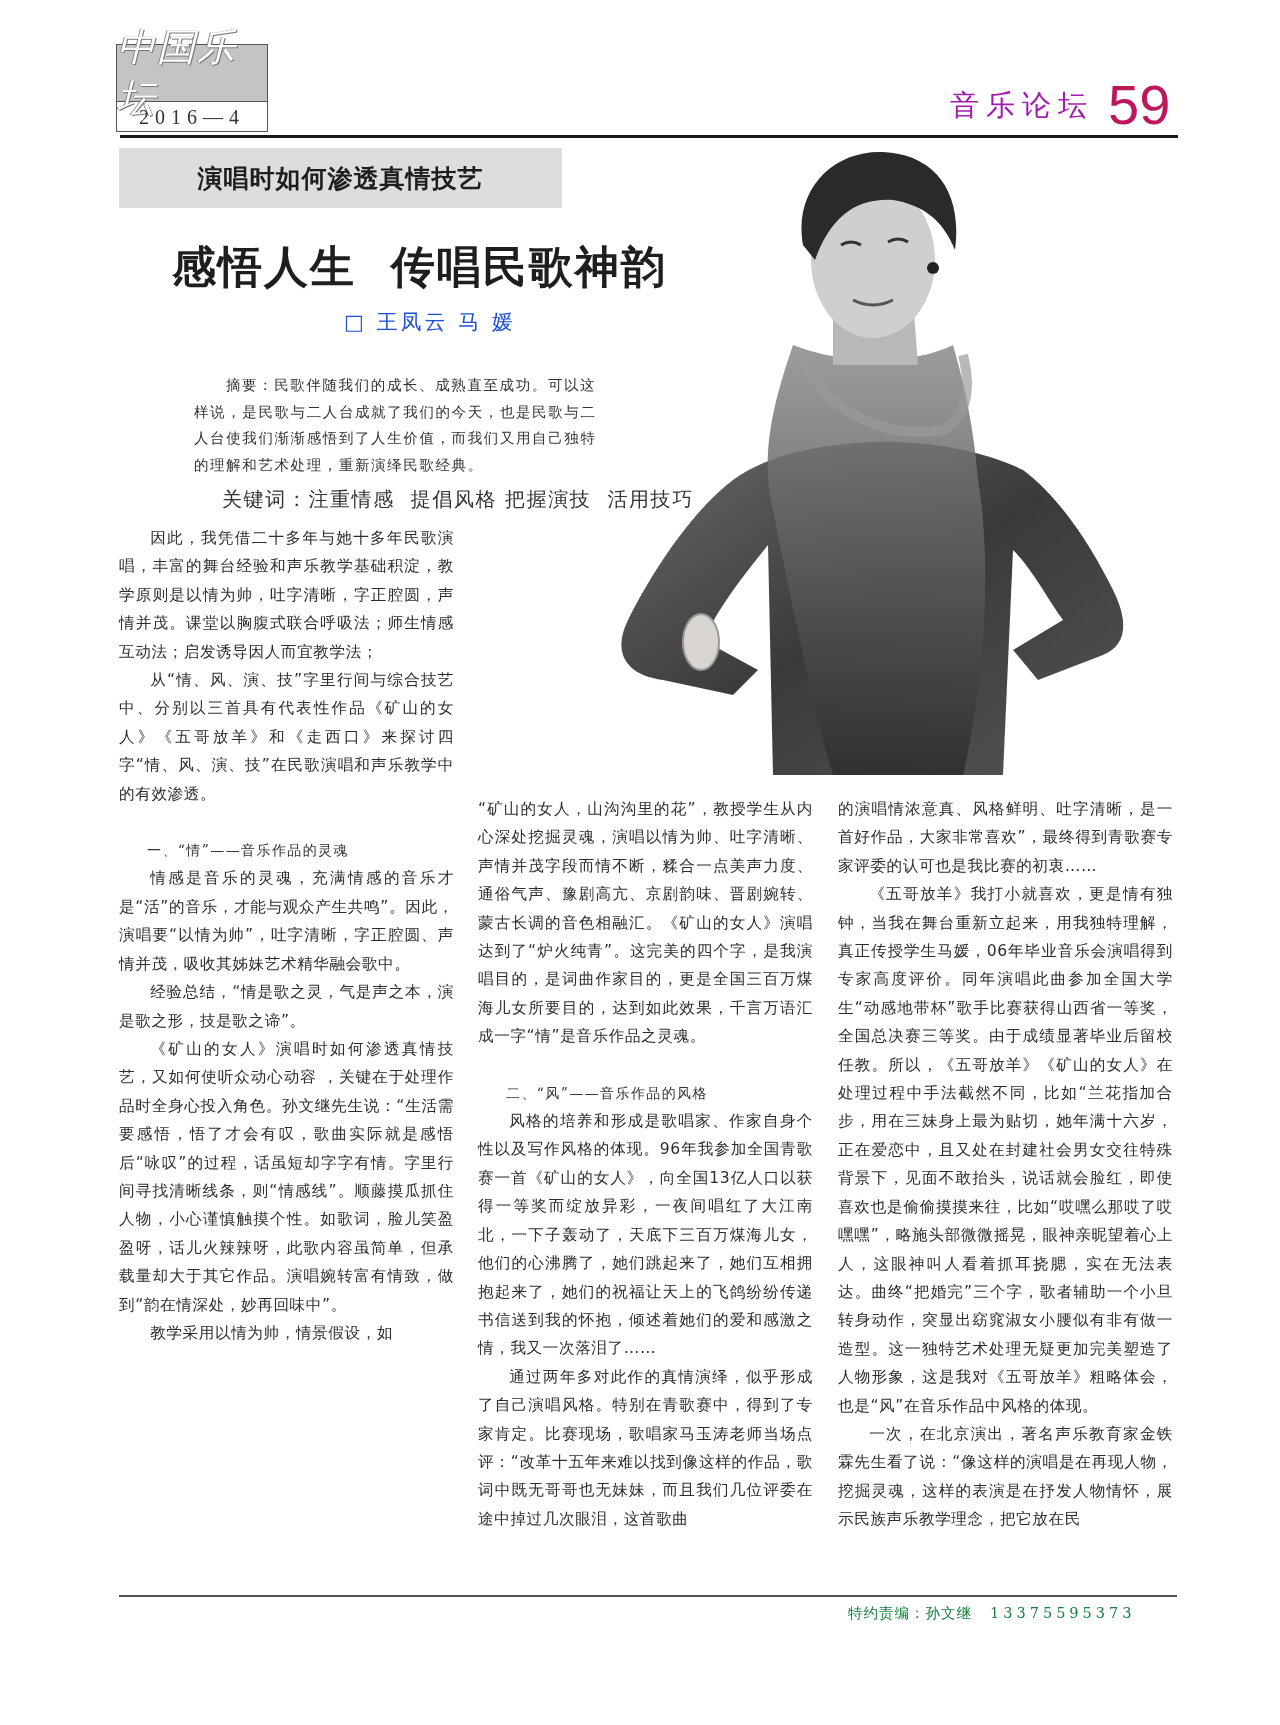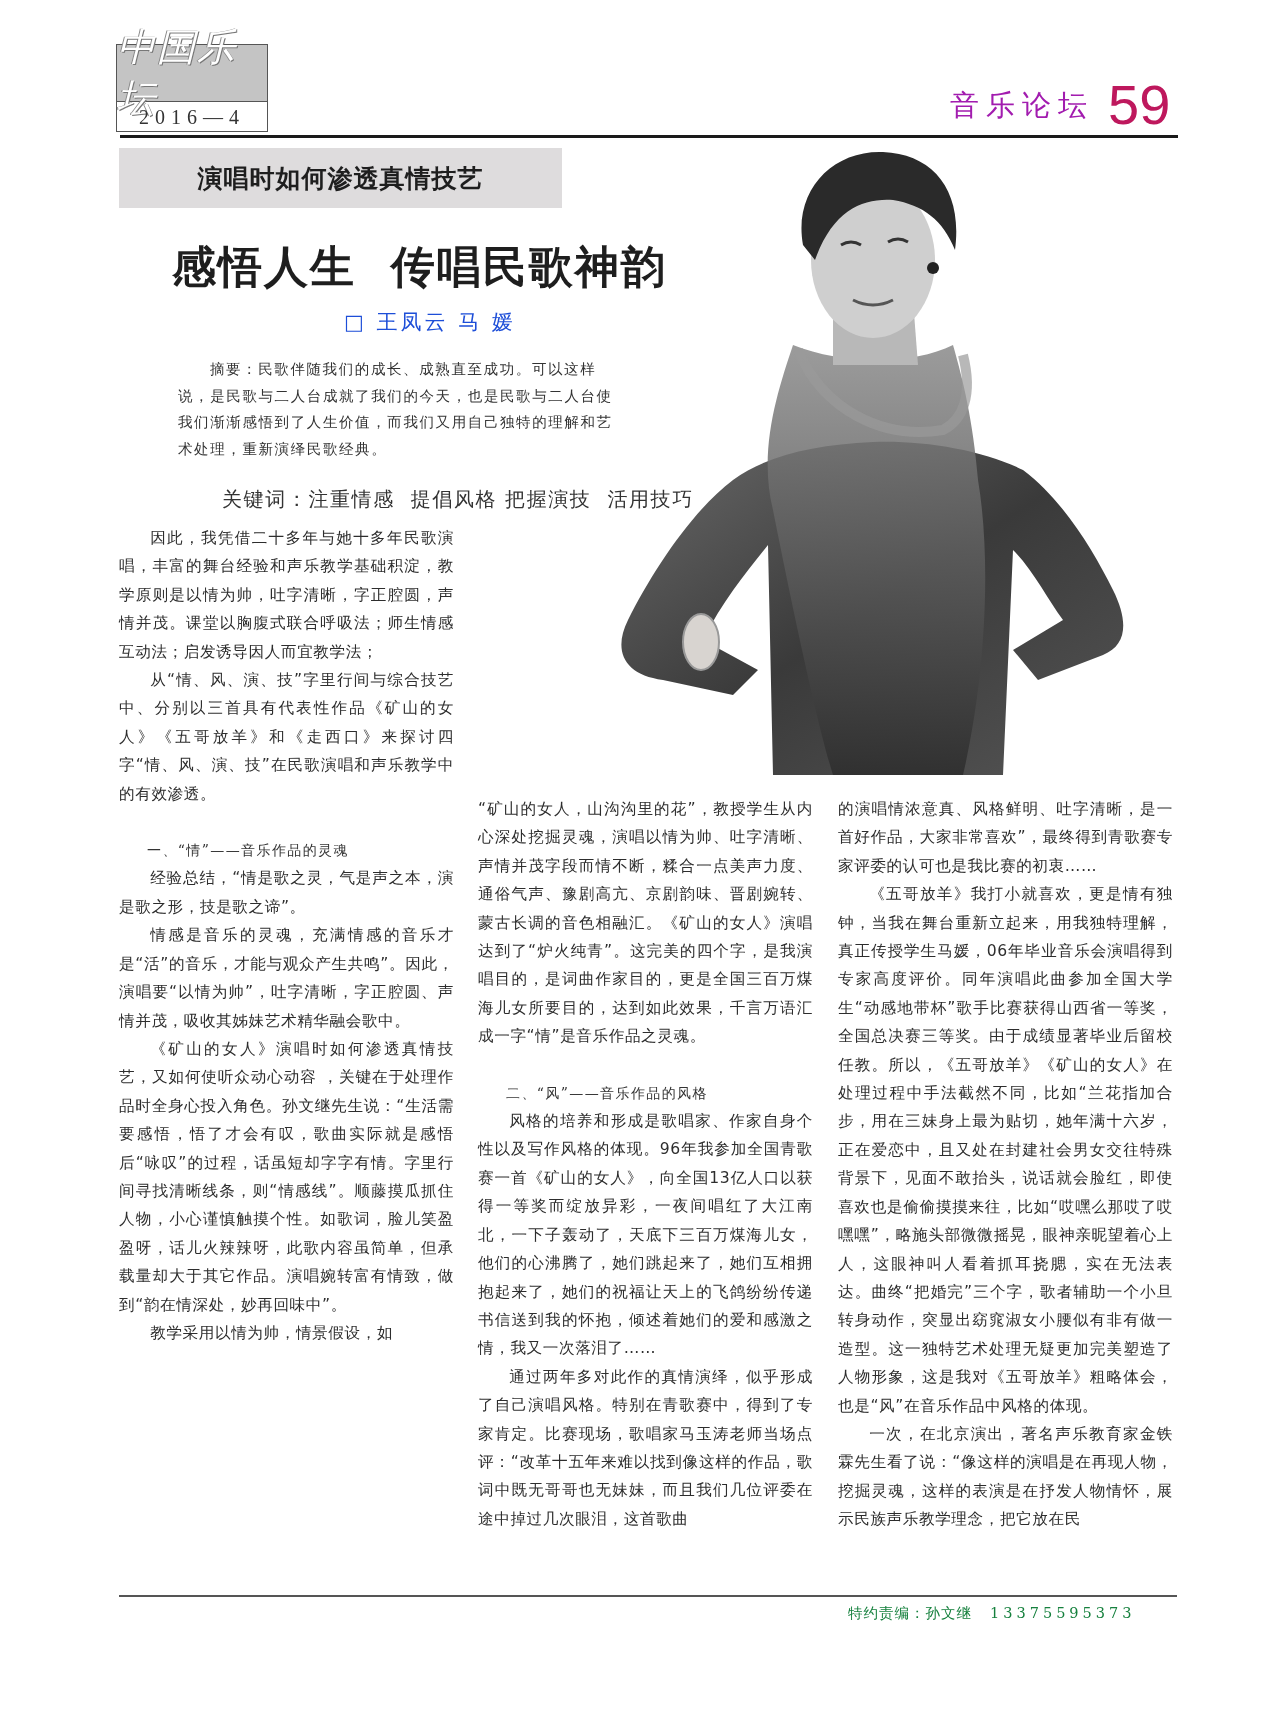--- a/index.html
+++ b/index.html
@@ -16,21 +16,21 @@
   .page-number { left: 1108px; top: 72px; font-family: "Liberation Sans", sans-serif; font-size: 56px; color: #be185d; }
 
   
   .column-banner { left: 119px; top: 148px; width: 443px; height: 60px; background: #dedcdd; display: flex; align-items: center; justify-content: center; }
   .column-banner span { font-family: "DejaVu Serif", serif; font-weight: bold; font-size: 25px; color: #1e1e1e; letter-spacing: 1px; }
 
   
   .article-title { left: 172px; top: 238px; font-family: "DejaVu Serif", serif; font-weight: bold; font-size: 44px; color: #1e1e1e; letter-spacing: 2px; white-space: nowrap; }
   .byline { left: 344px; top: 308px; font-family: "DejaVu Serif", serif; font-size: 21px; color: #1d4ed8; letter-spacing: 3px; white-space: nowrap; }
   .abstract { left: 178px; top: 356px; width: 450px; font-family: "DejaVu Serif", serif; font-size: 14.5px; line-height: 26.5px; color: #333; letter-spacing: 1.6px; }
-  .abstract p { margin: 0; text-indent: 2.2em; }
+  .abstract p { margin: 16px; text-indent: 2.2em; }
   .keywords { left: 178px; top: 486px; width: 450px; font-family: "DejaVu Serif", serif; font-size: 20px; line-height: 26px; color: #333; letter-spacing: 1.6px; text-indent: 2.2em; white-space: nowrap; }
 
   
   .photo { left: 583px; top: 150px; width: 550px; height: 625px; }
 
   
   .col { font-family: "DejaVu Sans", sans-serif; font-size: 15.6px; line-height: 28.4px; color: #2d2d2d; text-align: justify; letter-spacing: 0.6px; }
   .col p { margin: 0; text-indent: 2em; }
   .col p.cont { text-indent: 0; }
   .col h3 { margin: 0; font-family: "DejaVu Serif", serif; font-weight: normal; font-size: 14px; letter-spacing: 1.4px; color: #333; text-indent: 2em; }
@@ -100,22 +100,22 @@
 
     <circle cx="350" cy="118" r="6" fill="#222"></circle>
   </svg>
 </div>
 
 <div class="abs col col1">
   <p>因此，我凭借二十多年与她十多年民歌演唱，丰富的舞台经验和声乐教学基础积淀，教学原则是以情为帅，吐字清晰，字正腔圆，声情并茂。课堂以胸腹式联合呼吸法；师生情感互动法；启发诱导因人而宜教学法；</p>
   <p>从“情、风、演、技”字里行间与综合技艺中、分别以三首具有代表性作品《矿山的女人》《五哥放羊》和《走西口》来探讨四字“情、风、演、技”在民歌演唱和声乐教学中的有效渗透。</p>
   <div class="gap"></div>
   <h3>一、“情”——音乐作品的灵魂</h3>
+  <p>情感是音乐的灵魂，充满情感的音乐才是“活”的音乐，才能与观众产生共鸣”。因此，演唱要“以情为帅”，吐字清晰，字正腔圆、声情并茂，吸收其姊妹艺术精华融会歌中。</p>
   <p>经验总结，“情是歌之灵，气是声之本，演是歌之形，技是歌之谛”。</p>
-  <p>情感是音乐的灵魂，充满情感的音乐才是“活”的音乐，才能与观众产生共鸣”。因此，演唱要“以情为帅”，吐字清晰，字正腔圆、声情并茂，吸收其姊妹艺术精华融会歌中。</p>
   <p>《矿山的女人》演唱时如何渗透真情技艺，又如何使听众动心动容 ，关键在于处理作品时全身心投入角色。孙文继先生说：“生活需要感悟，悟了才会有叹，歌曲实际就是感悟后“咏叹”的过程，话虽短却字字有情。字里行间寻找清晰线条，则“情感线”。顺藤摸瓜抓住人物，小心谨慎触摸个性。如歌词，脸儿笑盈盈呀，话儿火辣辣呀，此歌内容虽简单，但承载量却大于其它作品。演唱婉转富有情致，做到“韵在情深处，妙再回味中”。</p>
   <p>教学采用以情为帅，情景假设，如</p>
 </div>
 
 <div class="abs col col2">
   <p class="cont">“矿山的女人，山沟沟里的花”，教授学生从内心深处挖掘灵魂，演唱以情为帅、吐字清晰、声情并茂字段而情不断，糅合一点美声力度、通俗气声、豫剧高亢、京剧韵味、晋剧婉转、蒙古长调的音色相融汇。《矿山的女人》演唱达到了“炉火纯青”。这完美的四个字，是我演唱目的，是词曲作家目的，更是全国三百万煤海儿女所要目的，达到如此效果，千言万语汇成一字“情”是音乐作品之灵魂。</p>
   <div class="gap"></div>
   <h3>二、“风”——音乐作品的风格</h3>
   <p>风格的培养和形成是歌唱家、作家自身个性以及写作风格的体现。96年我参加全国青歌赛一首《矿山的女人》，向全国13亿人口以获得一等奖而绽放异彩，一夜间唱红了大江南北，一下子轰动了，天底下三百万煤海儿女，他们的心沸腾了，她们跳起来了，她们互相拥抱起来了，她们的祝福让天上的飞鸽纷纷传递书信送到我的怀抱，倾述着她们的爱和感激之情，我又一次落泪了……</p>
   <p>通过两年多对此作的真情演绎，似乎形成了自己演唱风格。特别在青歌赛中，得到了专家肯定。比赛现场，歌唱家马玉涛老师当场点评：“改革十五年来难以找到像这样的作品，歌词中既无哥哥也无妹妹，而且我们几位评委在途中掉过几次眼泪，这首歌曲</p>

